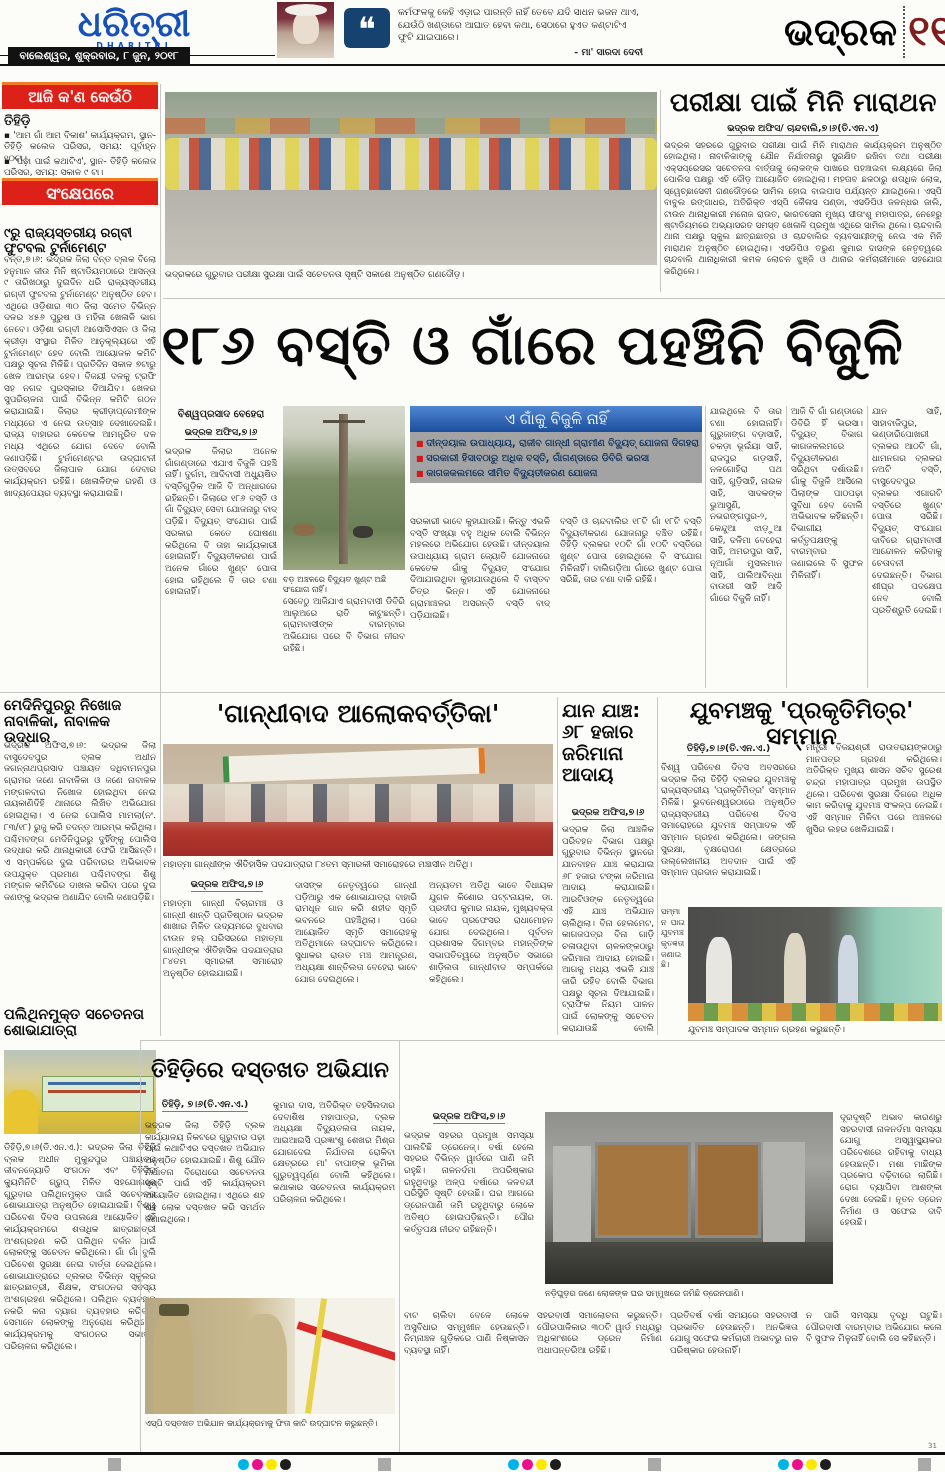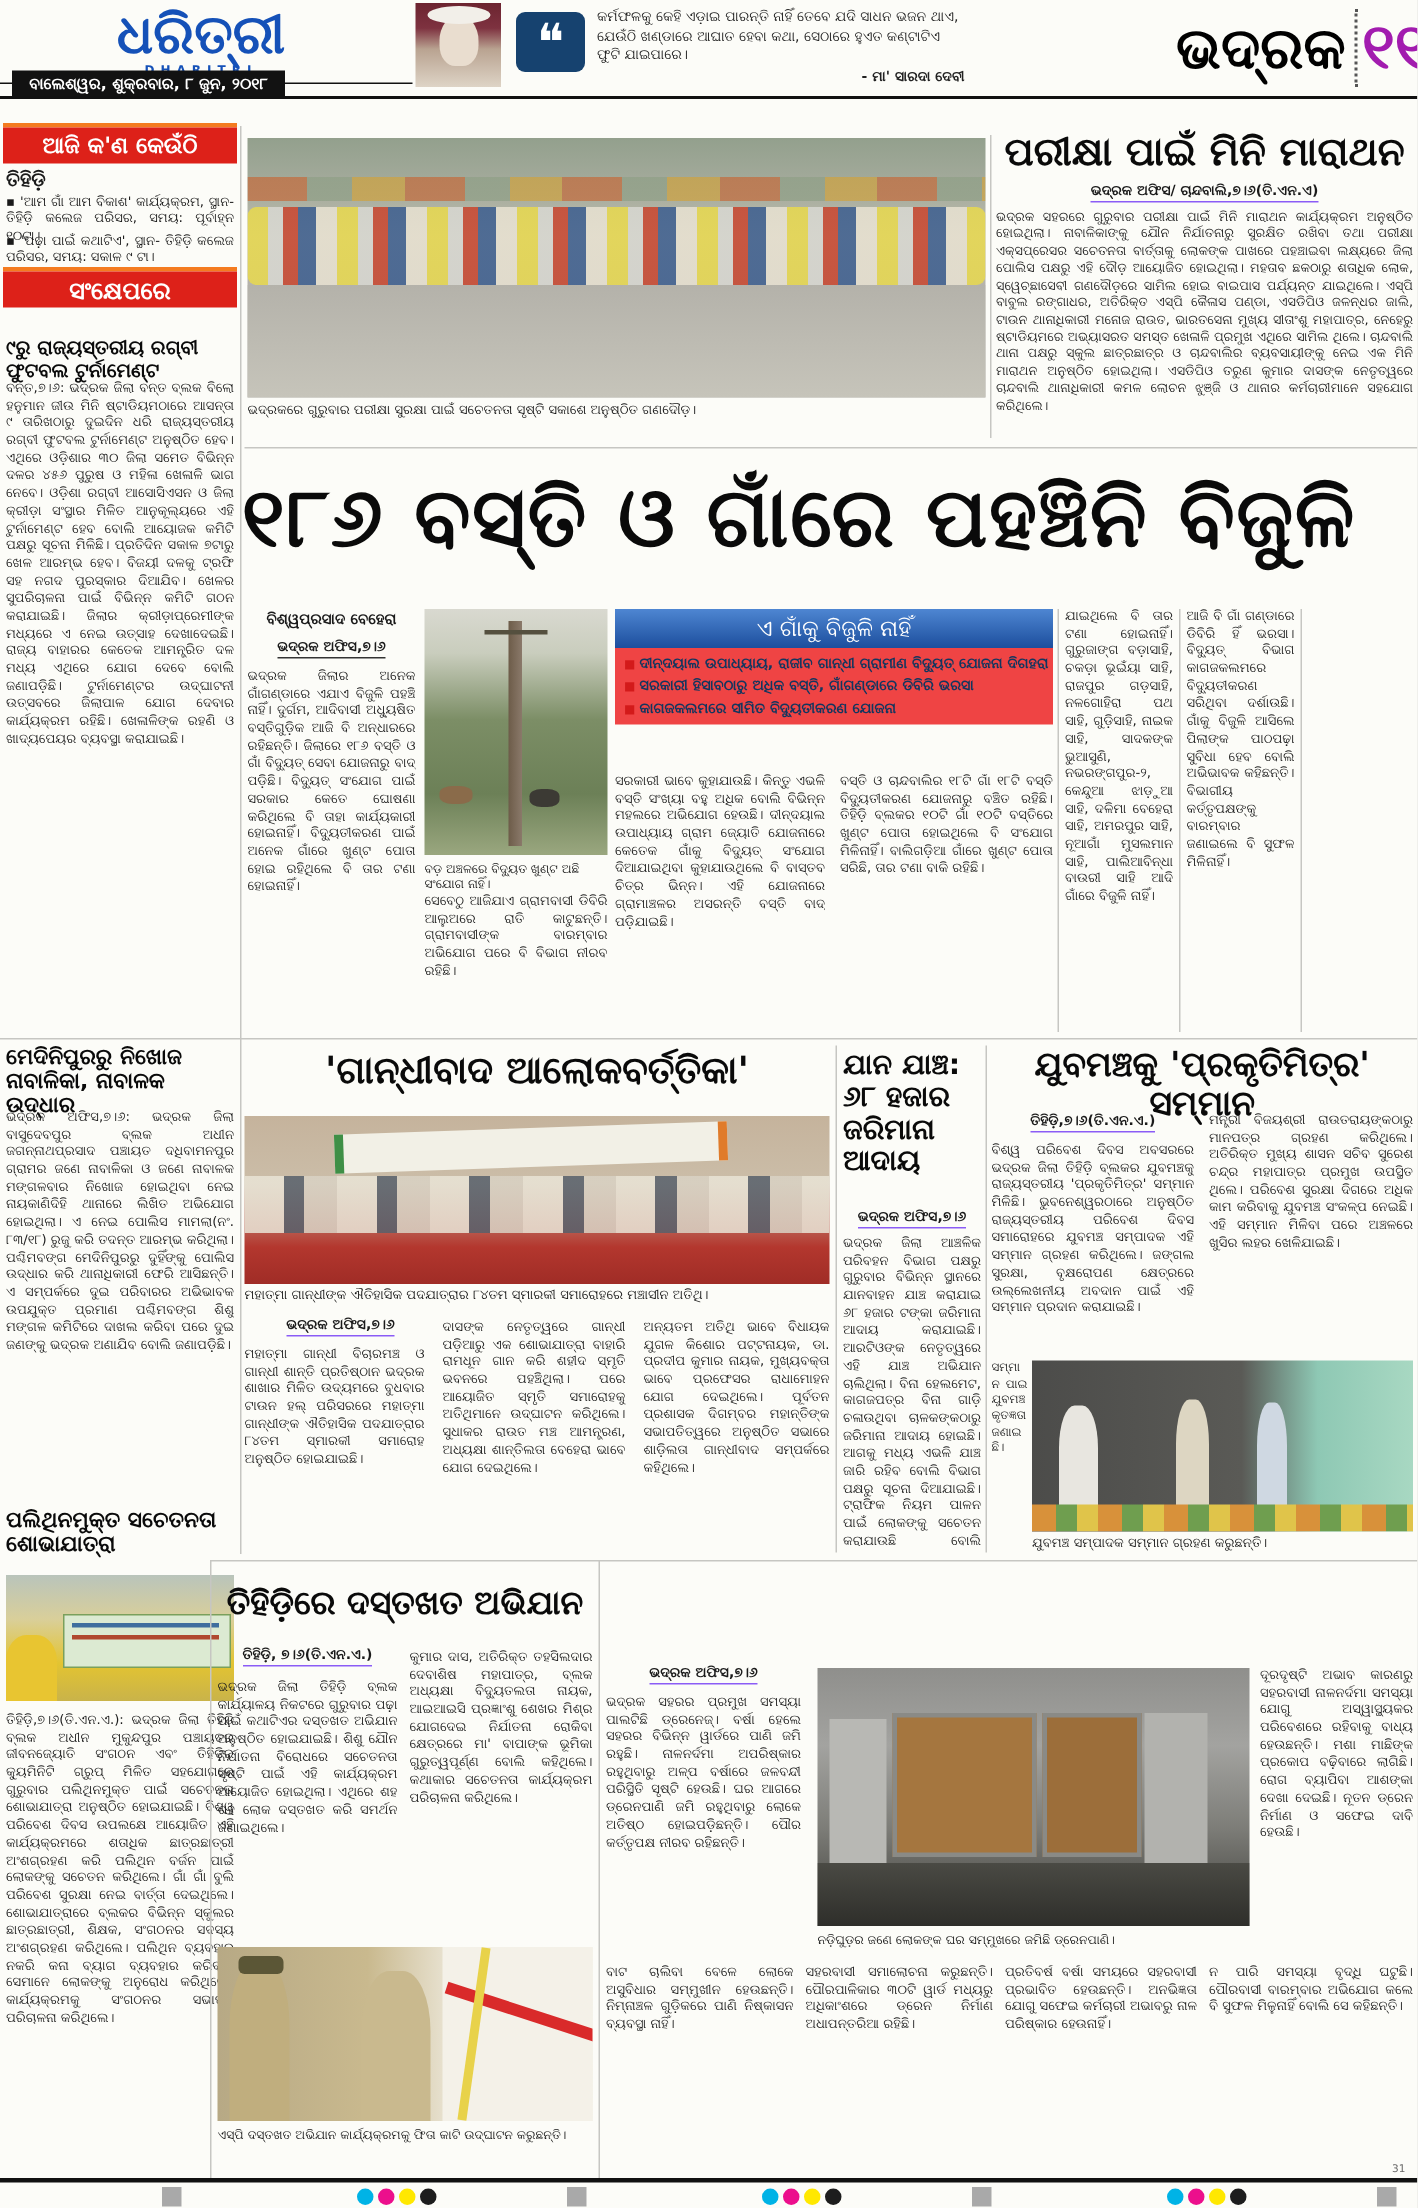--- a/index.html
+++ b/index.html
@@ -16,31 +16,31 @@
   .hrule{height:1px;background:#c6c6c2;}
   .photo{overflow:hidden;}
   
   .masthead-odia{font-size:36px;font-weight:bold;color:#1551b8;line-height:1;}
   .masthead-latin{font-size:8px;font-weight:bold;letter-spacing:4px;color:#1551b8;text-align:center;}
   .datebar{background:#121212;color:#fff;font-size:10.5px;font-weight:bold;
            display:flex;align-items:center;justify-content:center;}
   .quote-box{background:#16426f;border-radius:6px;color:#fff;display:flex;align-items:flex-start;justify-content:center;}
   .quote-box span{font-size:34px;line-height:0.9;margin-top:6px;}
   .edition{font-size:38px;font-weight:bold;color:#000;}
-  .pagenum{font-size:42px;font-weight:bold;color:#a21caf;}
+  .pagenum{font-size:42px;font-weight:bold;color:#7f1d1d;}
   .dotted-v{border-left:2px dotted #555;width:0;}
   
   .red-banner{background:#dd2119;color:#fff;font-weight:bold;display:flex;align-items:center;justify-content:center;}
   .orange-bar{background:#f47b20;}
   .bullet-item{font-size:8.8px;line-height:1.3;text-align:justify;}
   .bullet-item::before{content:"▪ ";color:#1a1a1a;}
   
   .infobox-head{background:linear-gradient(180deg,#3d77c6,#16ay 0,#1c4e9d);background:linear-gradient(180deg,#4e86d2,#1c4e9d);
                 color:#fff;font-weight:normal;font-size:15px;display:flex;align-items:center;justify-content:center;}
-  .infobox-body{background:#ef4444;padding:4px 2px 2px 6px;}
+  .infobox-body{background:#a3a3a3;padding:4px 2px 2px 6px;}
   .infobox-body div{font-size:9.6px;font-weight:bold;color:#12365f;line-height:1.55;}
   .infobox-body div::before{content:"■ ";color:#d31a1a;font-size:8px;}
   
   .reg-square{width:13px;height:13px;background:#a9a9a9;}
   .reg-dots{display:flex;gap:3px;}
   .reg-dots i{width:11px;height:11px;border-radius:50%;display:block;}
   .dc{background:#00b3e6;} .dm{background:#ec0f8c;} .dy{background:#ffe800;} .dk:{}
   .dk{background:#1d1d1d;}
 </style>
 </head>
@@ -125,20 +125,21 @@
     </div>
   </div>
   <div class="abs bodytext" style="left:410px;top:516px;width:140px;height:172px;">ସରକାରୀ ଭାବେ କୁହାଯାଉଛି। କିନ୍ତୁ ଏଭଳି ବସ୍ତି ସଂଖ୍ୟା ବହୁ ଅଧିକ ବୋଲି ବିଭିନ୍ନ ମହଲରେ ଅଭିଯୋଗ ହେଉଛି। ଦୀନ୍‌ଦୟାଲ ଉପାଧ୍ୟାୟ ଗ୍ରାମ ଜ୍ୟୋତି ଯୋଜନାରେ କେତେକ ଗାଁକୁ ବିଦ୍ୟୁତ୍ ସଂଯୋଗ ଦିଆଯାଇଥିବା କୁହାଯାଉଥିଲେ ବି ବାସ୍ତବ ଚିତ୍ର ଭିନ୍ନ। ଏହି ଯୋଜନାରେ ଗ୍ରାମାଞ୍ଚଳର ଅସରନ୍ତି ବସ୍ତି ବାଦ୍ ପଡ଼ିଯାଇଛି।</div>
   <div class="abs bodytext" style="left:560px;top:516px;width:142px;height:172px;">ବସ୍ତି ଓ ଚାନ୍ଦବାଲିର ୧୮ଟି ଗାଁ ୧୮ଟି ବସ୍ତି ବିଦ୍ୟୁତୀକରଣ ଯୋଜନାରୁ ବଞ୍ଚିତ ରହିଛି। ତିହିଡ଼ି ବ୍ଲକର ୧୦ଟି ଗାଁ ୧୦ଟି ବସ୍ତିରେ ଖୁଣ୍ଟ ପୋତା ହୋଇଥିଲେ ବି ସଂଯୋଗ ମିଳିନାହିଁ। ବାଲିଗଡ଼ିଆ ଗାଁରେ ଖୁଣ୍ଟ ପୋତା ସରିଛି, ତାର ଟଣା ବାକି ରହିଛି।</div>
 
   <div class="abs vrule" style="left:705px;top:406px;height:282px;"></div>
   <div class="abs bodytext" style="left:710px;top:406px;width:72px;height:282px;">ଯାଇଥିଲେ ବି ତାର ଟଣା ହୋଇନାହିଁ। ଗୁରୁଜାଙ୍ଗ ବଡ଼ାସାହି, ଚକଡ଼ା ଭୂଇଁୟା ସାହି, ରାଜପୁର ଗଡ଼ସାହି, ନଳଗୋହିରା ପଥ ସାହି, ଗୁଡ଼ିସାହି, ନାଇକ ସାହି, ସାଦକଙ୍କ ଭୁଆସୁଣି, ନଭରଙ୍ଗପୁର-୨, କେନ୍ଦୁଆ ଝାଡ଼ୁଆ ସାହି, ଦଳିମା ବେହେରା ସାହି, ଅମରପୁର ସାହି, ନୂଆଗାଁ ମୁସଲମାନ ସାହି, ପାଲିଆବିନ୍ଧା ବାଉରୀ ସାହି ଆଦି ଗାଁରେ ବିଜୁଳି ନାହିଁ।</div>
   <div class="abs vrule" style="left:786px;top:406px;height:282px;"></div>
   <div class="abs bodytext" style="left:791px;top:406px;width:72px;height:282px;">ଆଜି ବି ଗାଁ ଗଣ୍ଡାରେ ଡିବିରି ହିଁ ଭରସା। ବିଦ୍ୟୁତ୍ ବିଭାଗ କାଗଜକଲମରେ ବିଦ୍ୟୁତୀକରଣ ସରିଥିବା ଦର୍ଶାଉଛି। ଗାଁକୁ ବିଜୁଳି ଆସିଲେ ପିଲାଙ୍କ ପାଠପଢ଼ା ସୁବିଧା ହେବ ବୋଲି ଅଭିଭାବକ କହିଛନ୍ତି। ବିଭାଗୀୟ କର୍ତ୍ତୃପକ୍ଷଙ୍କୁ ବାରମ୍ବାର ଜଣାଇଲେ ବି ସୁଫଳ ମିଳିନାହିଁ।</div>
   <div class="abs vrule" style="left:867px;top:406px;height:282px;"></div>
+  <div class="abs bodytext" style="left:872px;top:406px;width:70px;height:282px;">ଯାନ ସାହି, ସାହାବାଜିପୁର, ଭଣ୍ଡାରିପୋଖରୀ ବ୍ଲକର ଆଠଟି ଗାଁ, ଧାମନଗର ବ୍ଲକର ନଅଟି ବସ୍ତି, ବାସୁଦେବପୁର ବ୍ଲକର ଏଗାରଟି ବସ୍ତିରେ ଖୁଣ୍ଟ ପୋତା ସରିଛି। ବିଦ୍ୟୁତ୍ ସଂଯୋଗ ଦାବିରେ ଗ୍ରାମବାସୀ ଆନ୍ଦୋଳନ କରିବାକୁ ଚେତାବନୀ ଦେଇଛନ୍ତି। ବିଭାଗ ଶୀଘ୍ର ପଦକ୍ଷେପ ନେବ ବୋଲି ପ୍ରତିଶ୍ରୁତି ଦେଇଛି।</div>
 
   <div class="abs hrule" style="left:0;top:692px;width:945px;"></div>
 
   <div class="abs headline" style="left:4px;top:697px;width:152px;font-size:14.5px;">ମେଦିନିପୁରରୁ ନିଖୋଜ ନାବାଳିକା, ନାବାଳକ ଉଦ୍ଧାର</div>
   <div class="abs bodytext" style="left:4px;top:740px;width:152px;height:262px;">ଭଦ୍ରକ ଅଫିସ,୭।୬: ଭଦ୍ରକ ଜିଲା ବାସୁଦେବପୁର ବ୍ଲକ ଅଧୀନ ଜଗନ୍ନାଥପ୍ରସାଦ ପଞ୍ଚାୟତ ଦଧିବାମନପୁର ଗ୍ରାମର ଜଣେ ନାବାଳିକା ଓ ଜଣେ ନାବାଳକ ମଙ୍ଗଳବାର ନିଖୋଜ ହୋଇଥିବା ନେଇ ନାୟକାଣିଦିହି ଥାନାରେ ଲିଖିତ ଅଭିଯୋଗ ହୋଇଥିଲା। ଏ ନେଇ ପୋଲିସ ମାମଲା(ନଂ. ୮୩/୧୮) ରୁଜୁ କରି ତଦନ୍ତ ଆରମ୍ଭ କରିଥିଲା। ପଶ୍ଚିମବଙ୍ଗ ମେଦିନିପୁରରୁ ଦୁହିଁଙ୍କୁ ପୋଲିସ ଉଦ୍ଧାର କରି ଥାନାଧିକାରୀ ଫେରି ଆସିଛନ୍ତି। ଏ ସମ୍ପର୍କରେ ଦୁଇ ପରିବାରର ଅଭିଭାବକ ଉପଯୁକ୍ତ ପ୍ରମାଣ ପଶ୍ଚିମବଙ୍ଗ ଶିଶୁ ମଙ୍ଗଳ କମିଟିରେ ଦାଖଲ କରିବା ପରେ ଦୁଇ ଜଣଙ୍କୁ ଭଦ୍ରକ ଅଣାଯିବ ବୋଲି ଜଣାପଡ଼ିଛି।</div>
   <div class="abs headline" style="left:4px;top:1006px;width:152px;font-size:14.5px;">ପଲିଥିନମୁକ୍ତ ସଚେତନତା ଶୋଭାଯାତ୍ରା</div>
   <div class="abs photo" style="left:4px;top:1050px;width:152px;height:84px;background:linear-gradient(180deg,#b9c4bb 0%,#d9cf9a 35%,#e3c431 70%,#c9b34a 100%);">
     <div style="position:absolute;left:38px;top:26px;width:110px;height:34px;background:#dcead2;border:1px solid #7aa05c;"></div>
     <div style="position:absolute;left:44px;top:32px;width:98px;height:3px;background:#3f6e9e;"></div>
     <div style="position:absolute;left:44px;top:40px;width:98px;height:3px;background:#b0482f;"></div>

